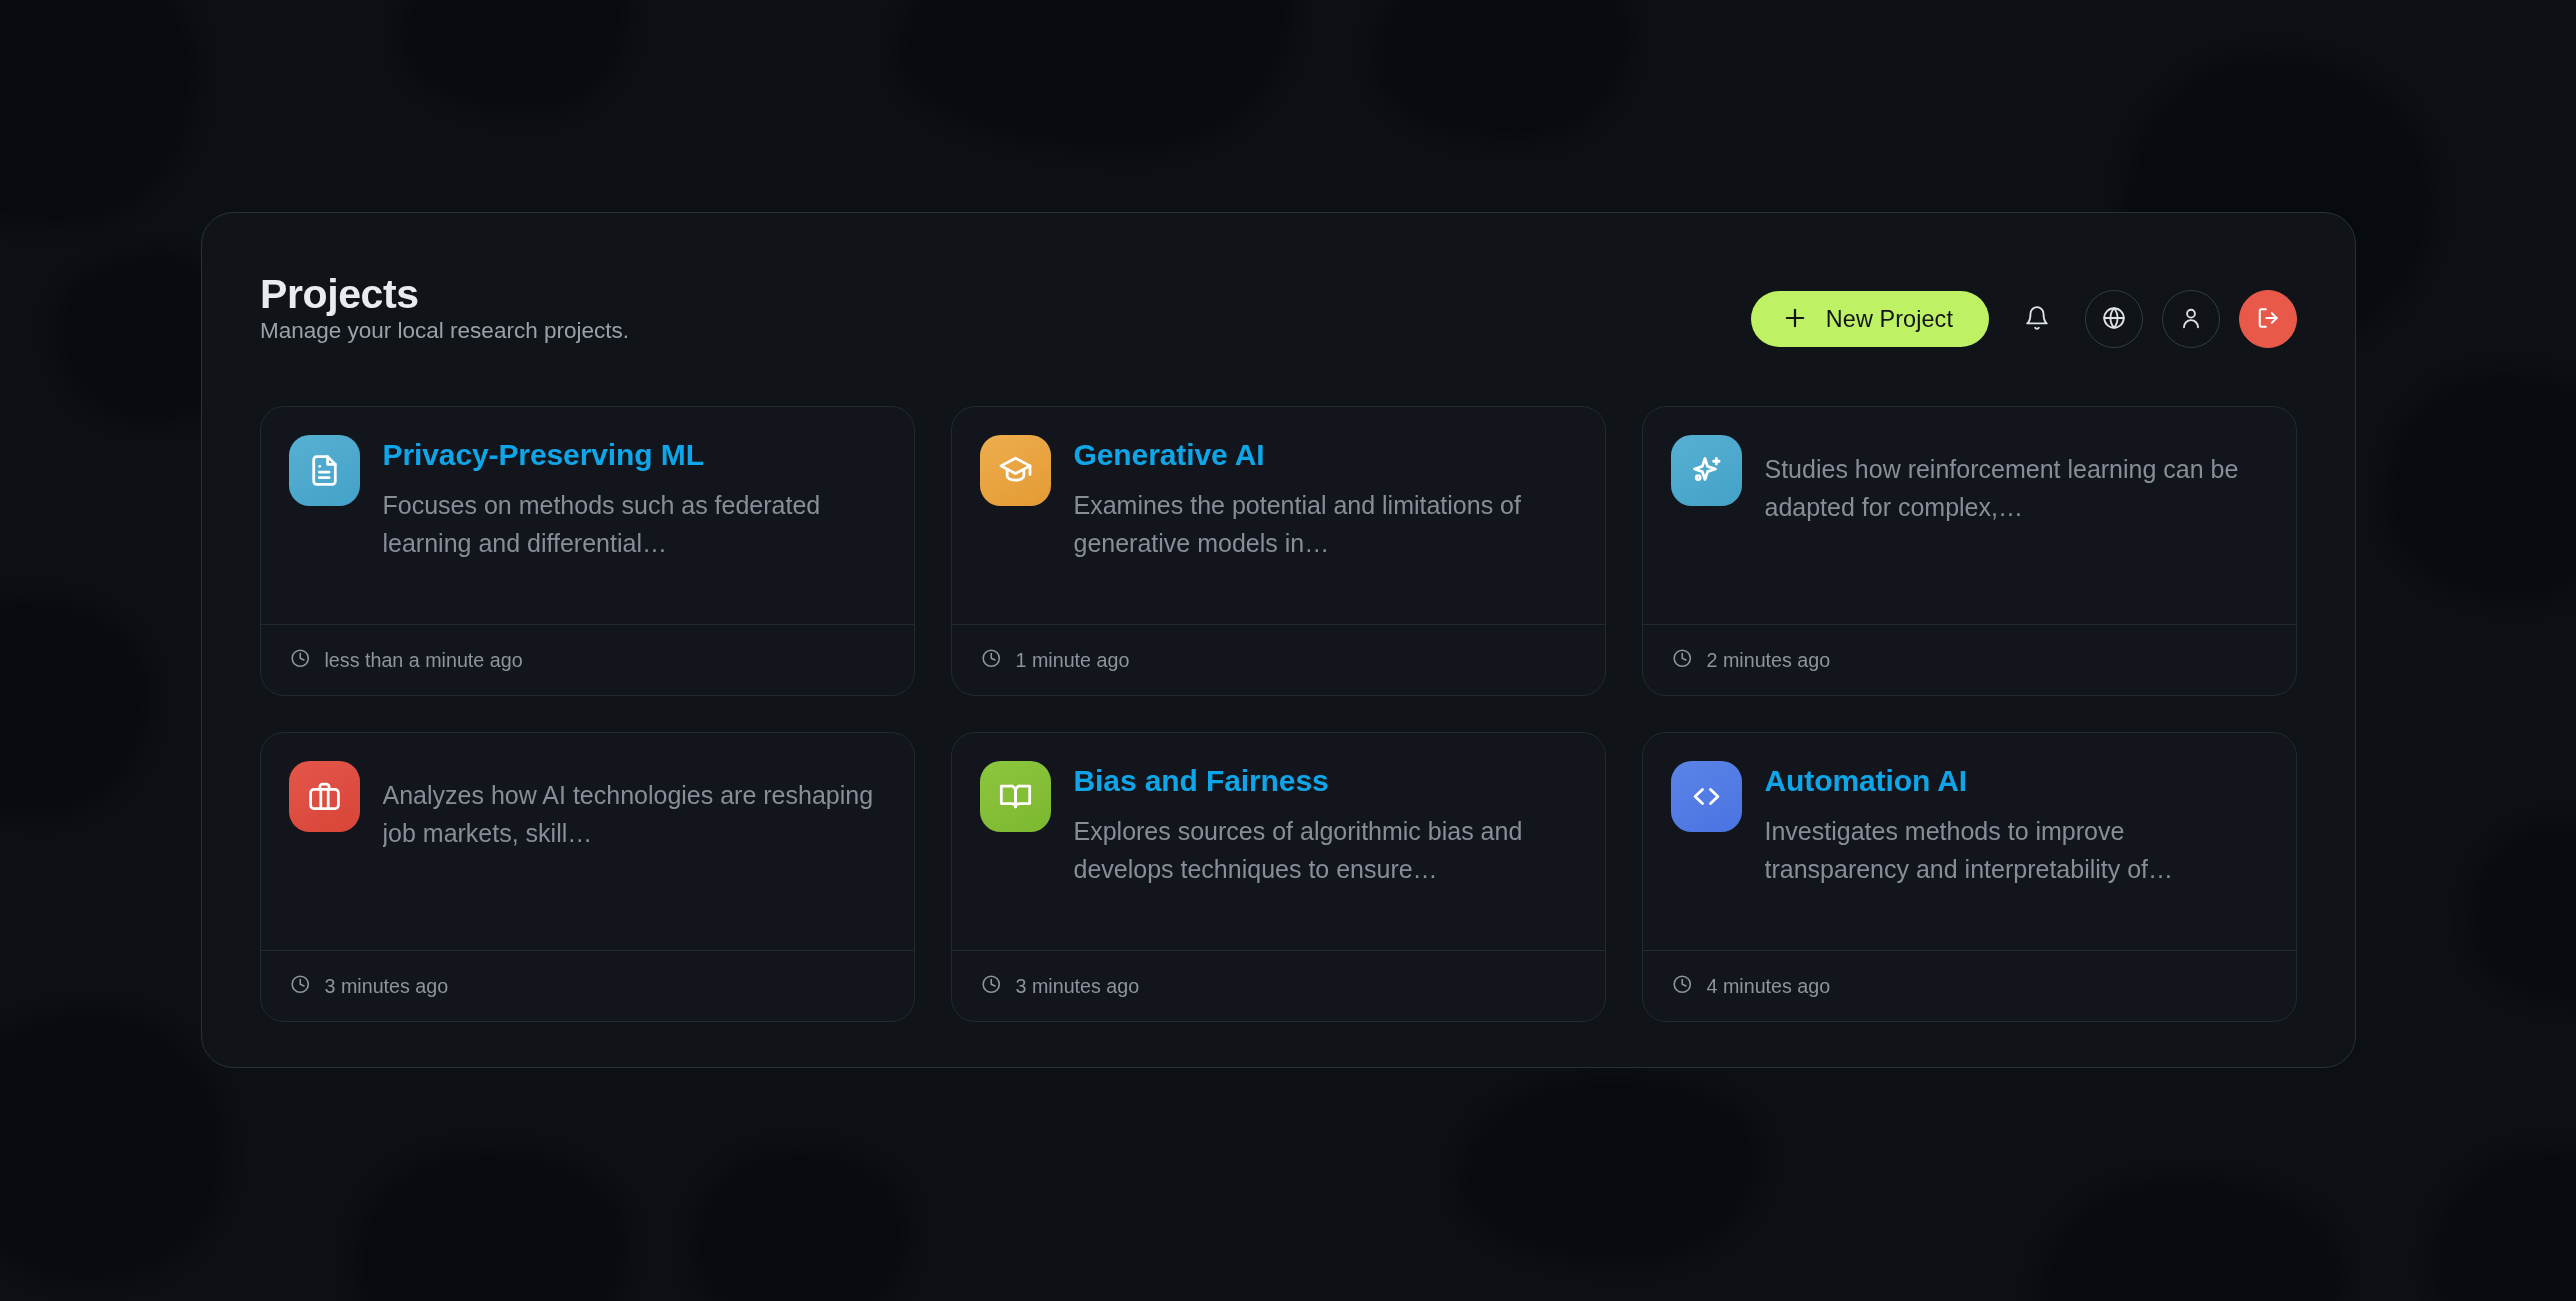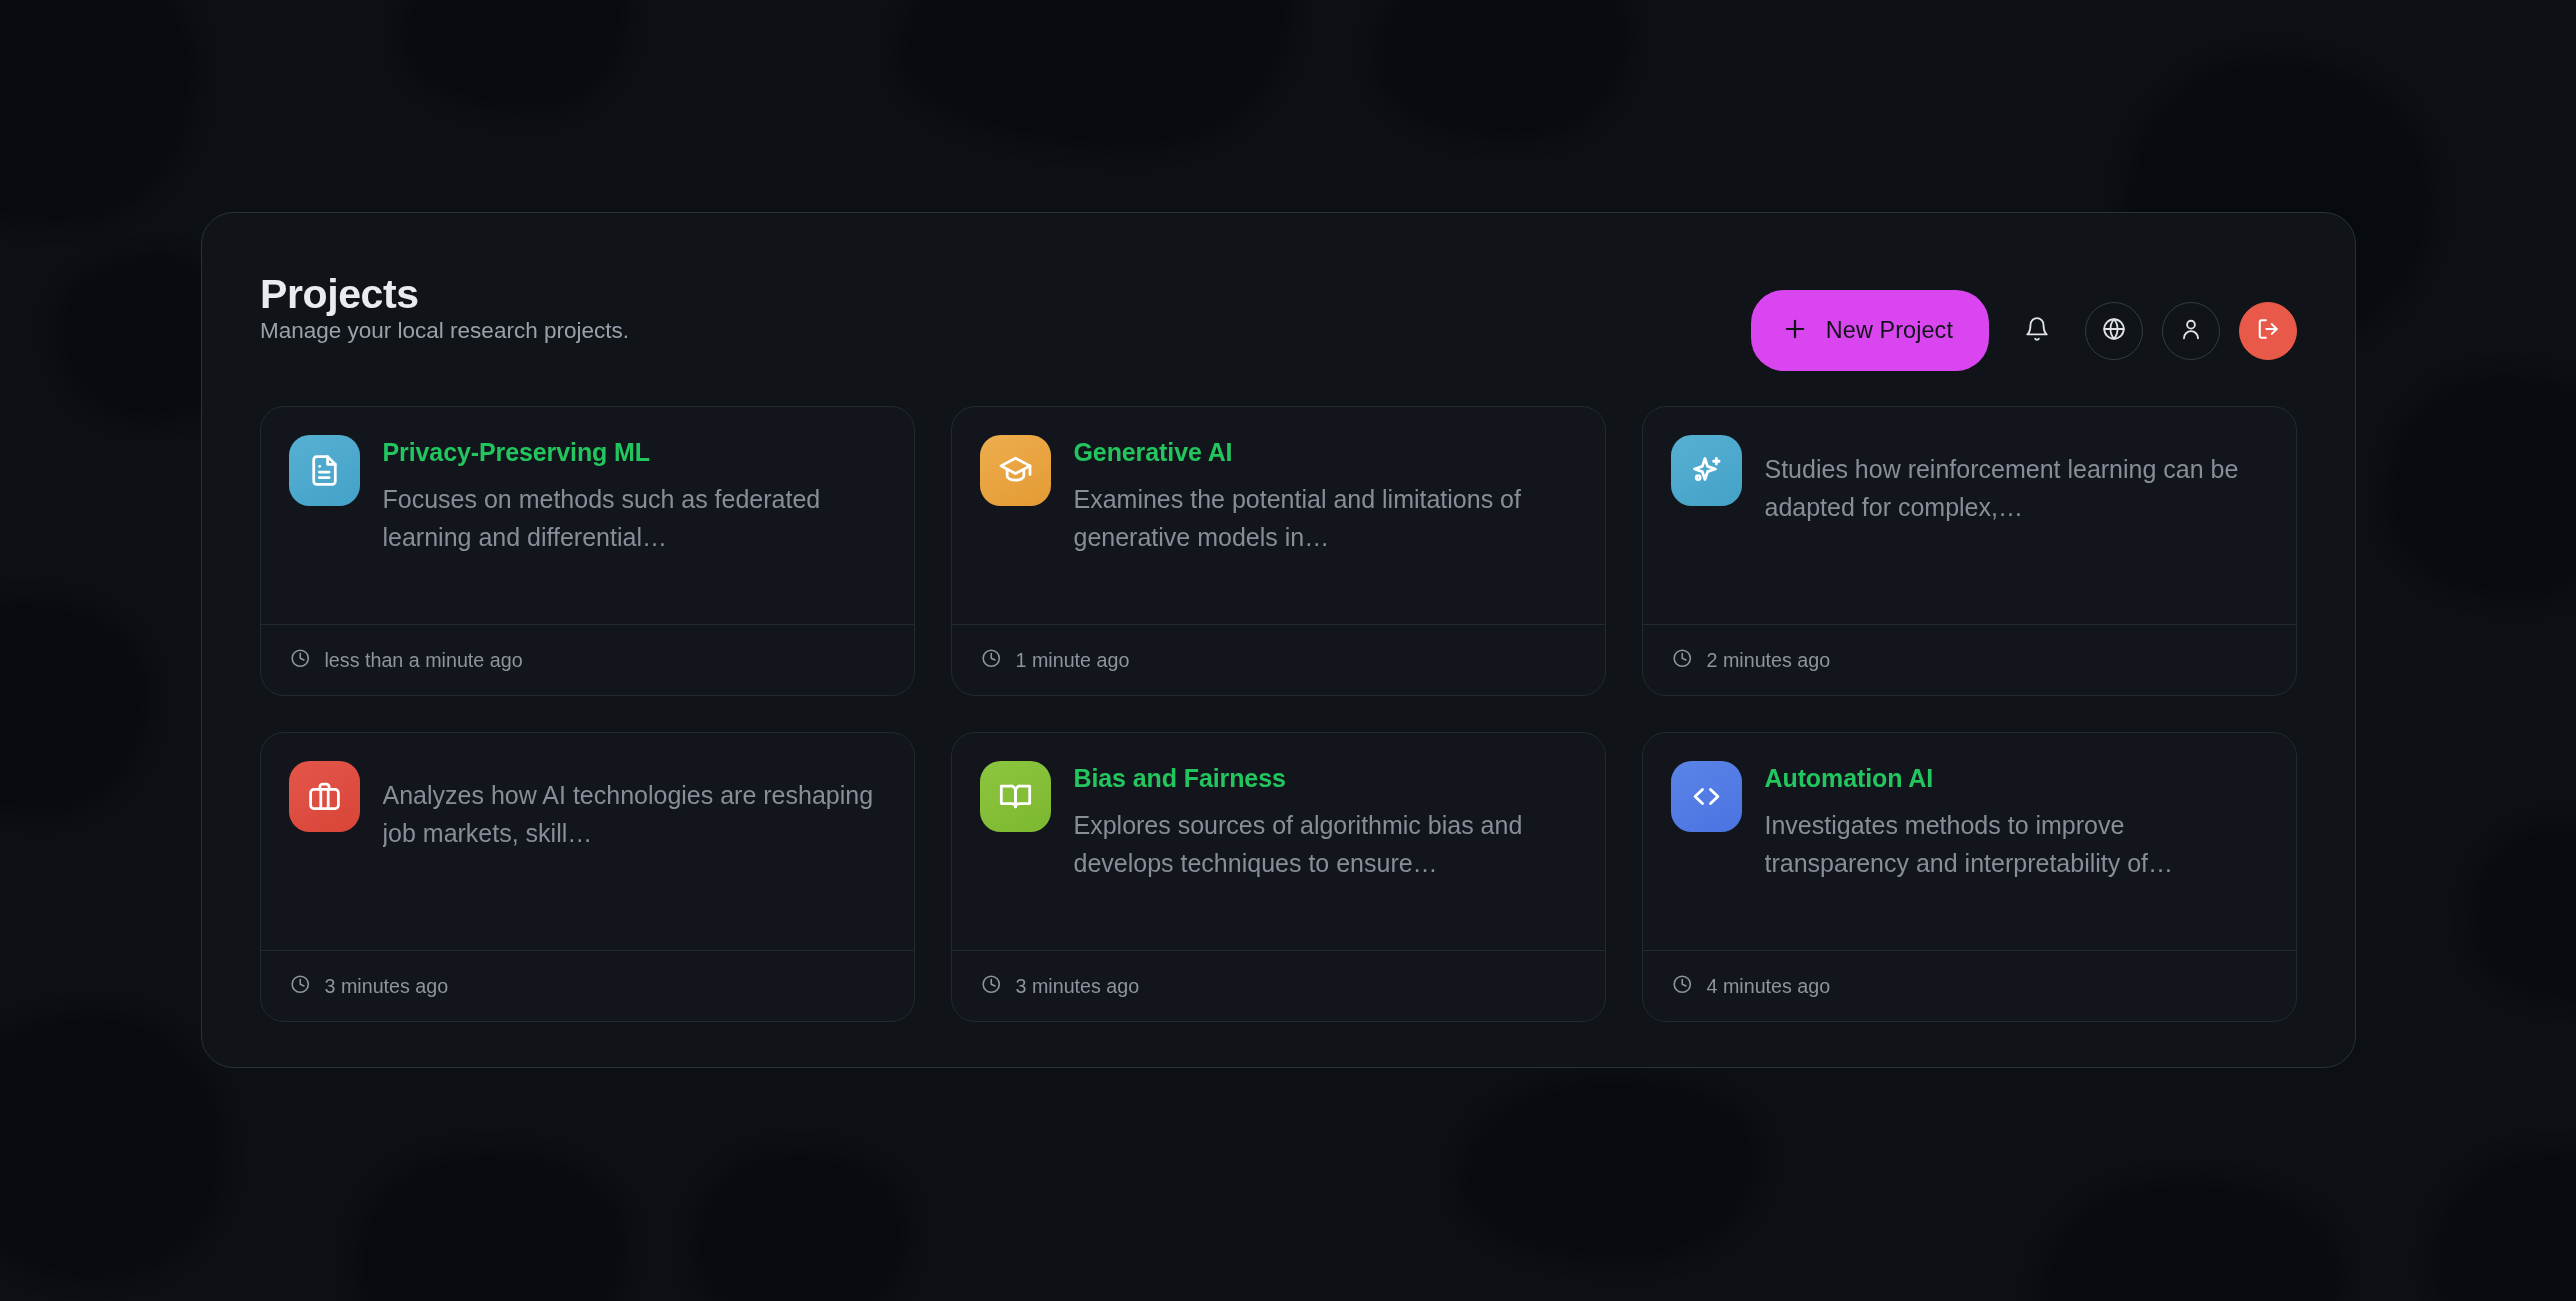--- a/index.html
+++ b/index.html
@@ -73,24 +73,24 @@
     display: flex;
     align-items: center;
     gap: 19px;
     padding-top: 34px;
   }
 
   #new-project-button {
     display: flex;
     align-items: center;
     gap: 17px;
-    height: 81px;
+    height: 56px;
     padding: 0 36px 0 30px;
     border-radius: 33px;
-    background: #d946ef;
+    background: #bef264;
     border: none;
     cursor: pointer;
     color: #111418;
     font-family: inherit;
   }
   #new-project-button .plus { display: block; }
   #new-project-label {
     font-size: 23.4px;
     font-weight: 400;
     letter-spacing: 0.1px;
@@ -158,23 +158,23 @@
     inset: 3.7px;
     border-radius: 20.6px;
     filter: blur(15px);
     background: inherit;
     opacity: .55;
     z-index: -1;
   }
 
   .card-text { padding-top: 1.9px; min-width: 0; flex: 1; }
   .card-title {
-    font-size: 25px;
+    font-size: 30px;
     font-weight: 700;
-    color: #22c55e;
+    color: #0ea5e9;
     letter-spacing: -0.1px;
     line-height: 1.2;
   }
   .card-desc {
     margin-top: 13px;
     font-size: 25px;
     line-height: 1.52;
     color: #878e98;
     font-weight: 400;
     display: -webkit-box;

